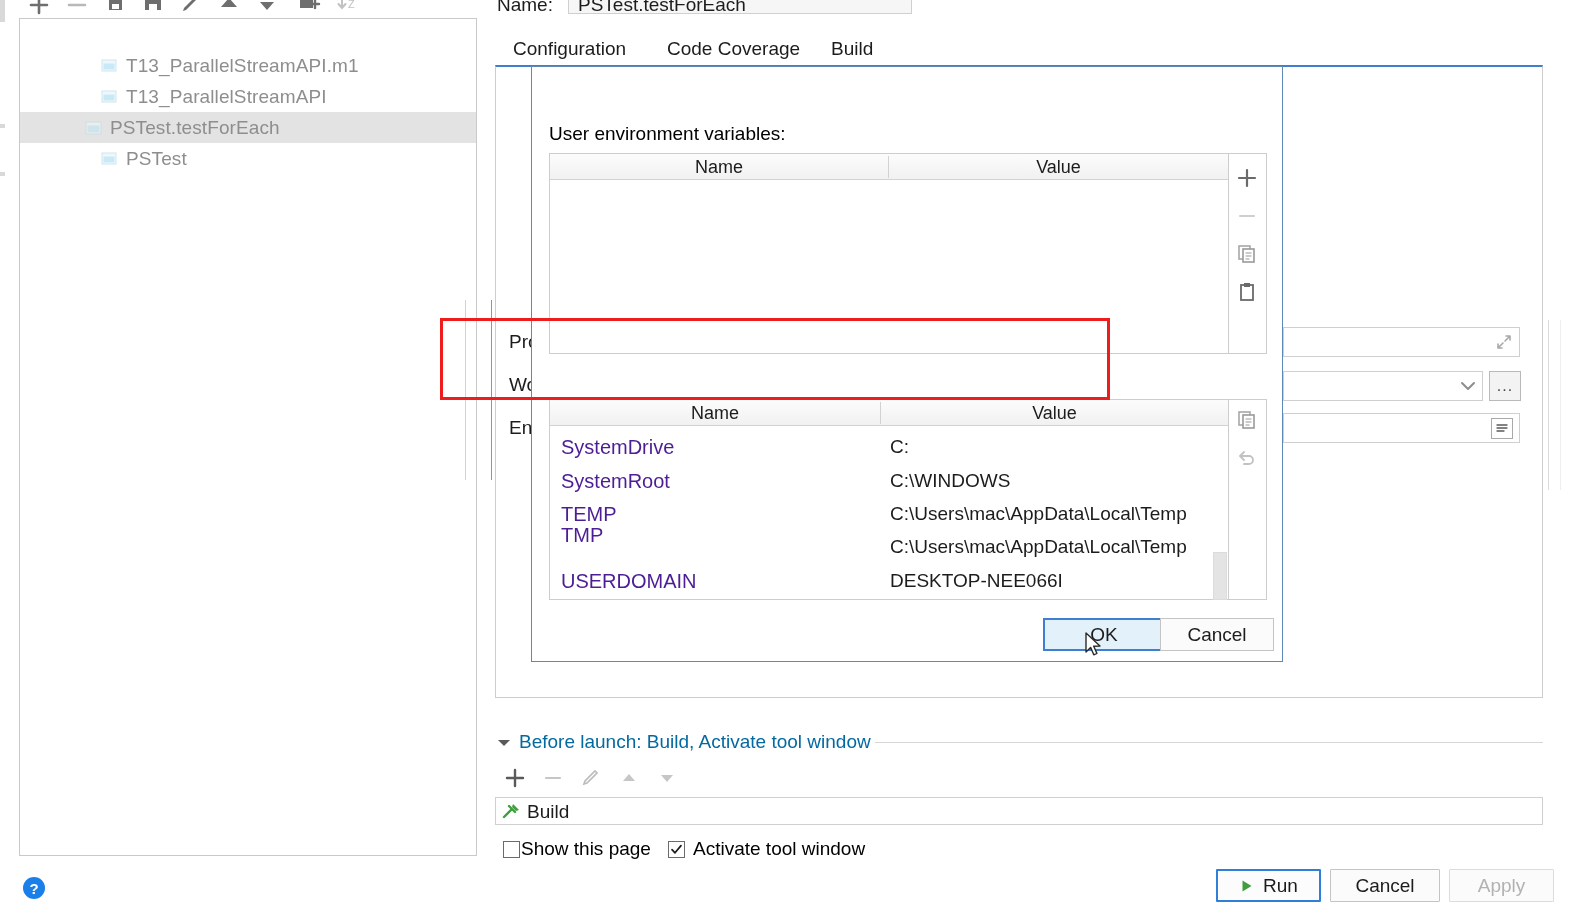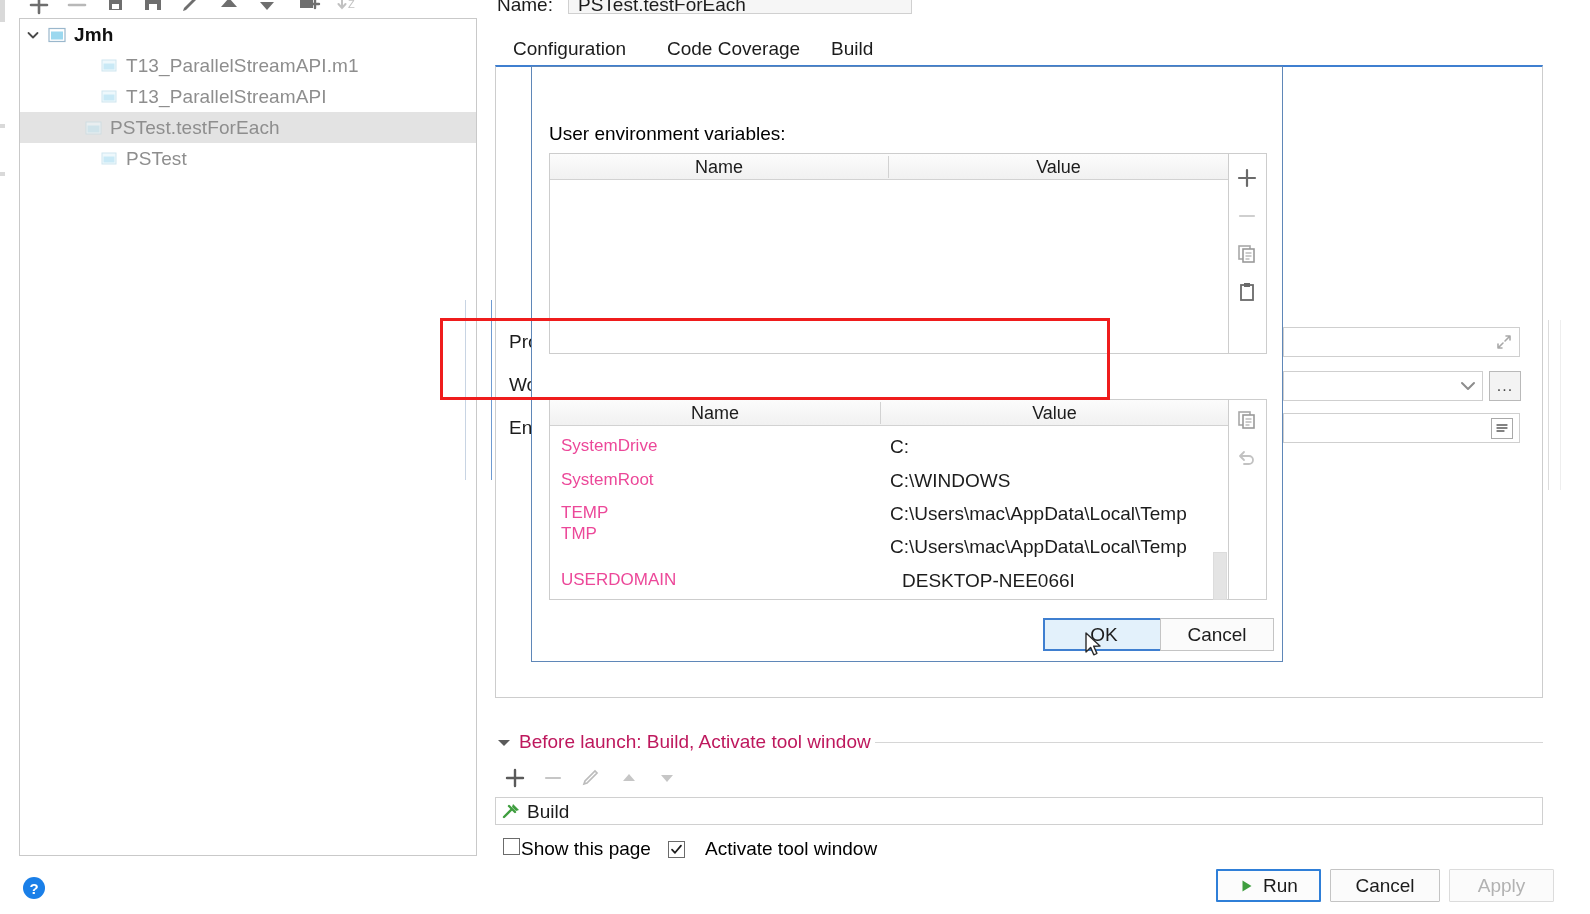--- a/index.html
+++ b/index.html
@@ -54,21 +54,21 @@
     left: 495px; top: 65px; width: 1048px; height: 633px;
     border: 1px solid #cdcdcd; border-top: 2px solid #3f7fd0;
     box-sizing: border-box; background:#fff;
   }
 
   .form-label { position:absolute; font-size: 19px; color:#1c1c1c; }
   .form-input { position:absolute; border:1px solid #cfcfcf; background:#fff; box-sizing:border-box; }
   .vline { position:absolute; width:1px; background:#c8d4e3; }
 
   
-  #bl-header { left: 497px; top: 731px; font-size:19px; color:#be185d; }
+  #bl-header { left: 497px; top: 731px; font-size:19px; color:#0369a1; }
   #bl-rule { left: 875px; top: 742px; width: 668px; height:1px; background:#d6d6d6; }
   .bl-ico { position:absolute; top:766px; width:24px;height:24px; display:flex;align-items:center;justify-content:center;}
   #build-box { left: 495px; top: 797px; width: 1048px; height: 28px; border:1px solid #d0d0d0; background:#fff; box-sizing:border-box;}
   #build-label { left: 527px; top: 801px; font-size: 19px;}
   .cbrow { position:absolute; top: 838px; font-size:19px; }
 
   
   .btn {
     position:absolute; box-sizing:border-box;
     border:1px solid #c4c4c4; background:#fbfbfb; color:#1c1c1c;
@@ -108,21 +108,21 @@
   .empty-msg { position:absolute; width:100%; text-align:center; font-size:19px; color:#adadad; }
 
   .sidebtn { position:absolute; width:32px; height:32px; display:flex;align-items:center;justify-content:center;}
 
   #incl-row { position:absolute; left:18px; top:302px; display:flex; align-items:center; gap:9px; }
   .cbx { width:17px;height:17px; border:1px solid #6b6b6b; background:#fff; box-sizing:border-box;
          display:flex;align-items:center;justify-content:center;}
   .cbx-lbl { font-size:19px; }
   .u { text-decoration: underline; }
 
-  .row-name { position:absolute; font-size:17px; color:#ec4899; }
+  .row-name { position:absolute; font-size:20px; color:#4c1d95; }
   .row-val  { position:absolute; font-size:19px; color:#1c1c1c; }
 
   #scroll-thumb { position:absolute; width:14px; background:#e4e4e4; border:1px solid #dcdcdc; box-sizing:border-box;}
 
   #ok-btn { position:absolute; left:511px; top:551px; width:122px; height:33px;
      border:2px solid #3f7fd0; background:#e3f1fb; color:#1c1c1c;
      display:flex;align-items:center;justify-content:center; font-size:19px; box-sizing:border-box;}
   #cancel-btn { position:absolute; left:628px; top:551px; width:114px; height:33px;
      border:1px solid #c4c4c4; background:#fbfbfb; color:#1c1c1c;
      display:flex;align-items:center;justify-content:center; font-size:19px; box-sizing:border-box;}
@@ -184,34 +184,20 @@
     <div class="tb-ico" style="left:334px">
       <svg width="26" height="26" viewBox="0 0 26 26">
           <path d="M8 5v11M4.5 12L8 16l3.5-4" stroke="#c2c2c2" stroke-width="2" fill="none" stroke-linecap="round"></path>
           <text x="14" y="16" font-size="11" fill="#c2c2c2" font-family="sans-serif">Z</text>
         </svg>
     </div>
   </div>
 
   <div id="tree-panel" class="abs">
 
-    <div class="tree-row" style="top:0px">
-      <div class="tw">
-        <svg width="16" height="16" viewBox="0 0 16 16">
-            <path d="M3.5 6l4.5 4.5L12.5 6" stroke="#4a4a4a" stroke-width="1.8" fill="none" stroke-linecap="round" stroke-linejoin="round"></path>
-          </svg>
-      </div>
-      <div class="tree-ico">
-        <svg width="19" height="18" viewBox="0 0 19 18">
-            <rect x="1" y="2.5" width="16" height="13" fill="#fff" stroke="#9ab7cc" stroke-width="1.2"></rect>
-            <rect x="3" y="5.5" width="12" height="8" fill="#9bd8ef"></rect>
-          </svg>
-      </div>
-      <span class="tree-label bold">Jmh</span>
-    </div>
 
     <div class="tree-row" style="top:31px">
       <div style="width:78px"></div>
       <div class="tree-ico">
         <svg width="16" height="15" viewBox="0 0 16 15">
             <rect x="1" y="2" width="14" height="11" fill="#eef8fc" stroke="#cfe6ef" stroke-width="1"></rect>
             <rect x="2.5" y="5.5" width="11" height="6" fill="#c9e9f6"></rect>
           </svg>
       </div>
       <span class="tree-label light">T13_ParallelStreamAPI.m1</span>
@@ -330,25 +316,25 @@
 
   <div id="build-box" class="abs"></div>
   <div class="abs" style="left:501px; top:801px; width:22px;height:22px;">
     <svg width="22" height="22" viewBox="0 0 22 22">
         <path d="M3 16l8-8M8 5l6 6" stroke="#3f9e3f" stroke-width="2.4" stroke-linecap="round"></path>
         <path d="M12 3l6 6-3 1-4-4z" fill="#3f9e3f"></path>
       </svg>
   </div>
   <div id="build-label" class="abs txt">Build</div>
 
-  <div class="cbrow" style="left:503px; display:flex; align-items:flex-start; gap:1px;">
+  <div class="cbrow" style="left:503px; display:flex; align-items:center; gap:1px;">
     <span class="cbx"></span>
     <span>Show this page</span>
   </div>
-  <div class="cbrow" style="left:668px; display:flex; align-items:center; gap:20px;">
+  <div class="cbrow" style="left:668px; display:flex; align-items:center; gap:8px;">
     <span class="cbx">
       <svg width="13" height="13" viewBox="0 0 13 13">
           <path d="M2 6.6l3 3.2L11 2.6" stroke="#1c1c1c" stroke-width="1.7" fill="none" stroke-linecap="round" stroke-linejoin="round"></path>
         </svg>
     </span>
     <span>Activate tool window</span>
   </div>
 
   <div id="run-btn" class="btn">
     <span style="display:flex;">
@@ -425,21 +411,21 @@
       <div>
         <div class="row-name" style="left:11px; top:103px;">TEMP</div>
         <div class="row-val" style="left:340px; top:103px;">C:\Users\mac\AppData\Local\Temp</div>
       </div>
       <div>
         <div class="row-name" style="left:11px; top:124px;">TMP</div>
         <div class="row-val" style="left:340px; top:136px;">C:\Users\mac\AppData\Local\Temp</div>
       </div>
       <div>
         <div class="row-name" style="left:11px; top:170px;">USERDOMAIN</div>
-        <div class="row-val" style="left:352px; top:170px;">DESKTOP-NEE066I</div>
+        <div class="row-val" style="left:340px; top:170px;">DESKTOP-NEE066I</div>
       </div>
 
       <div id="scroll-thumb" style="right:1px; top:152px; height:48px;"></div>
     </div>
 
     <div class="tbl" style="left:697px; top:332px; width:38px; height:201px; border-left:none;">
       <div class="sidebtn" style="left:2px; top:4px;">
         <svg width="22" height="22" viewBox="0 0 22 22">
             <rect x="3" y="3" width="11" height="13" fill="none" stroke="#a8a8a8" stroke-width="1.6"></rect>
             <rect x="7" y="6" width="11" height="13" fill="#fff" stroke="#9a9a9a" stroke-width="1.6"></rect>

